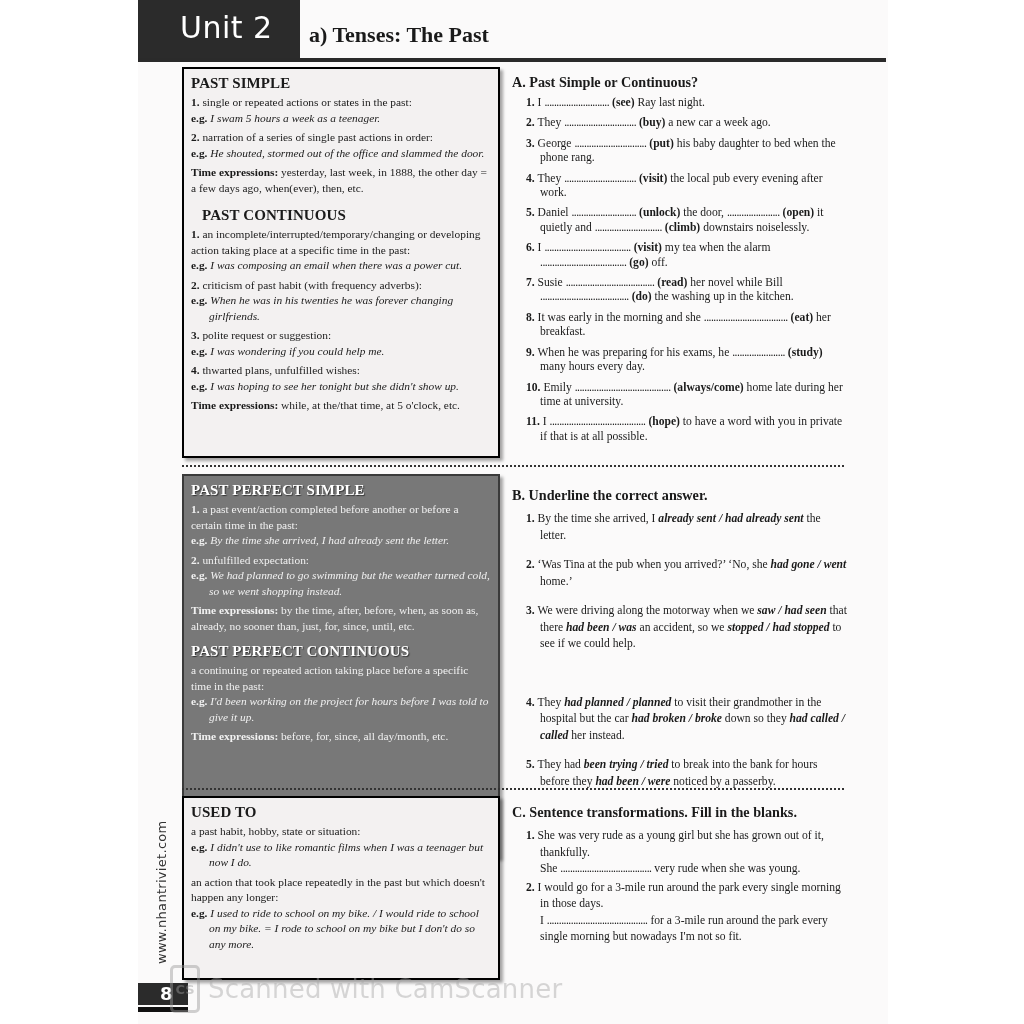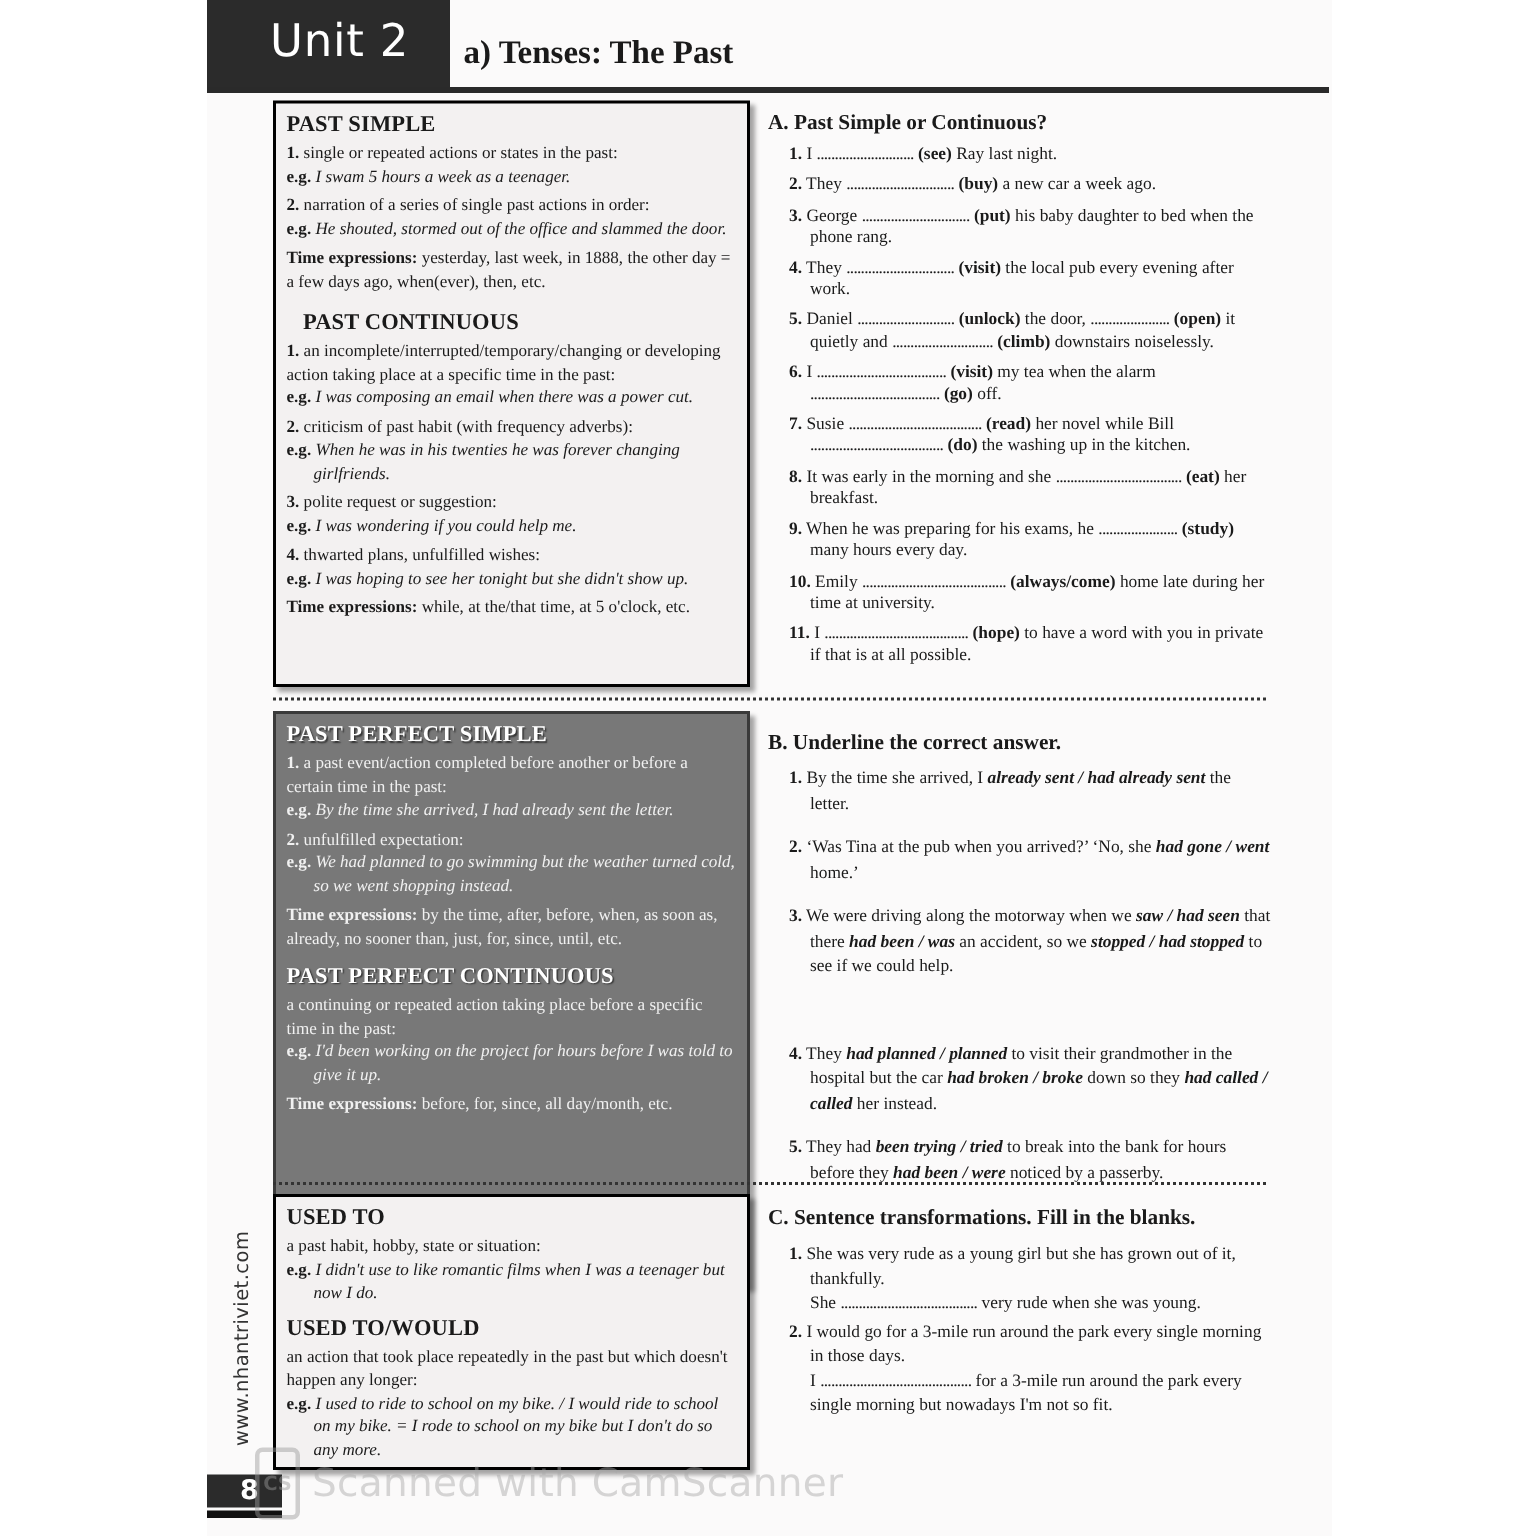--- a/index.html
+++ b/index.html
@@ -156,21 +156,20 @@
 </div>
 
 <div class="dots" style="top:788px;"></div>
 
 <div class="rule-box light" style="top:796px; height:184px;">
   <div class="box-heading">USED TO</div>
   <div class="rule-item">
     <div>a past habit, hobby, state or situation:</div>
     <div class="eg-line"><span class="eg-label">e.g.</span> <span class="eg-text">I didn't use to like romantic films when I was a teenager but now I do.</span></div>
   </div>
-  <div class="box-heading" style="margin-top:6px;">USED TO/WOULD</div>
   <div class="rule-item">
     <div>an action that took place repeatedly in the past but which doesn't happen any longer:</div>
     <div class="eg-line"><span class="eg-label">e.g.</span> <span class="eg-text">I used to ride to school on my bike. / I would ride to school on my bike. = I rode to school on my bike but I don't do so any more.</span></div>
   </div>
 </div>
 
 <div class="exercise" style="top:803px;">
   <div class="ex-heading" style="margin-bottom:7px;">C. Sentence transformations. Fill in the blanks.</div>
   <div class="ex-item" style="line-height:16.5px; margin-bottom:2px;"><span class="ex-num">1.</span> <span>She was very rude as a young girl but she has grown out of it, thankfully.</span><span class="ex-sub"><span>She </span><span class="blank">......................................</span><span> very rude when she was young.</span></span></div>
   <div class="ex-item" style="line-height:16.5px;"><span class="ex-num">2.</span> <span>I would go for a 3-mile run around the park every single morning in those days.</span><span class="ex-sub"><span>I </span><span class="blank">..........................................</span><span> for a 3-mile run around the park every single morning but nowadays I'm not so fit.</span></span></div>

